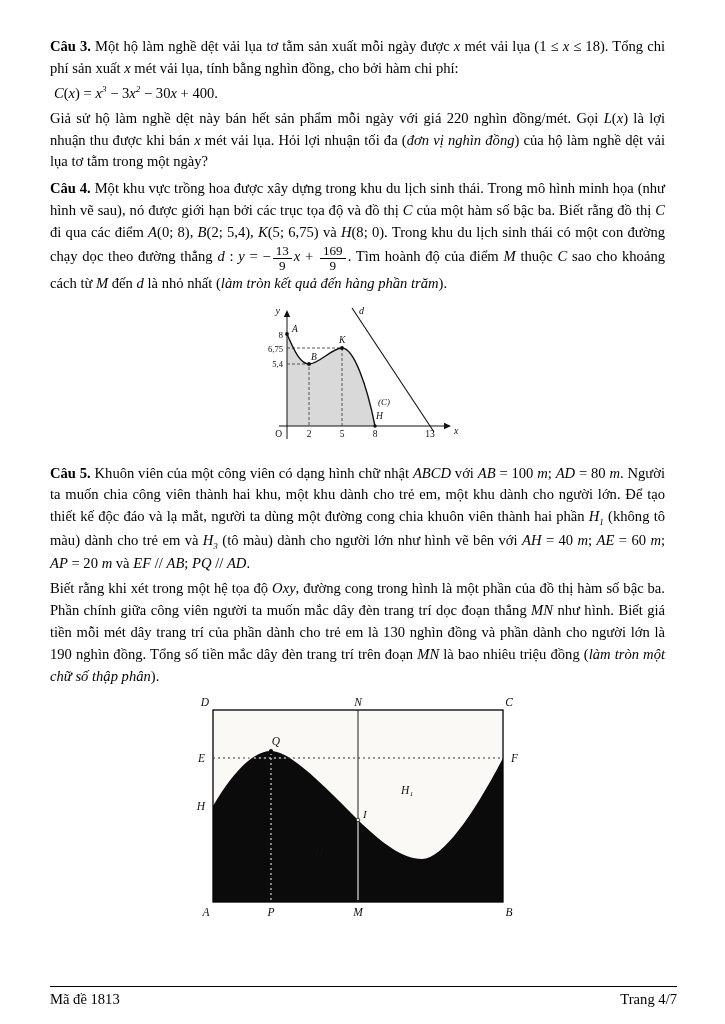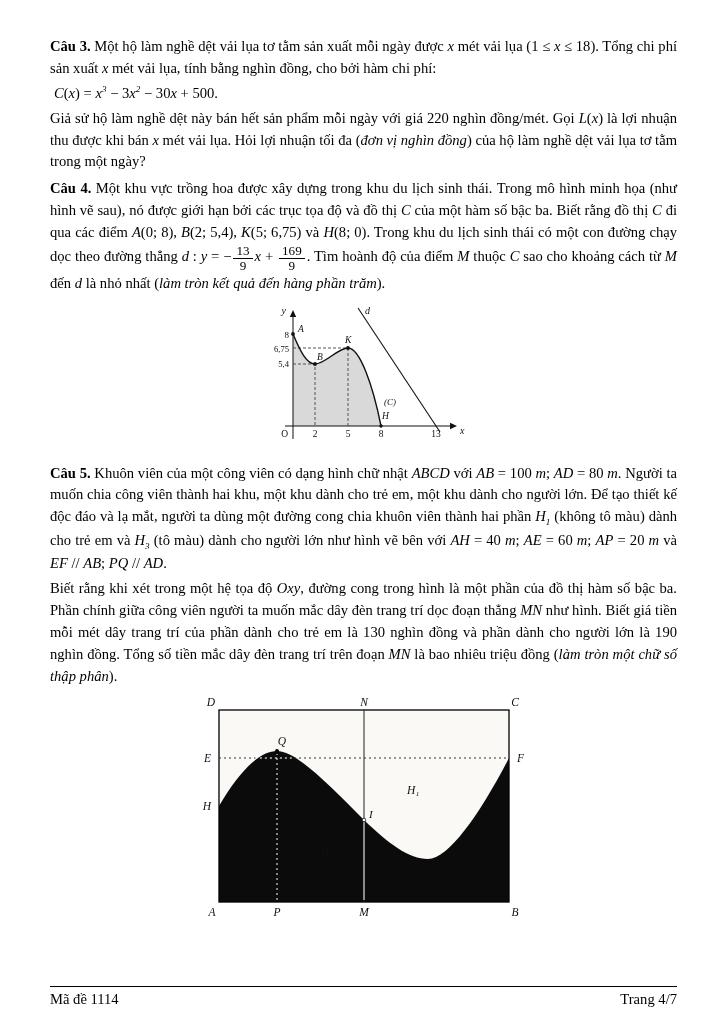--- a/index.html
+++ b/index.html
@@ -1,17 +1,17 @@
 <!DOCTYPE html>
 <html><head>
 <meta charset="utf-8">
 <style>
   html,body{margin:0;padding:0;background:#ffffff;}
   body{width:725px;height:1024px;overflow:hidden;font-family:"Liberation Serif",serif;color:#000;}
-  .page{position:relative;box-sizing:border-box;width:725px;height:1024px;padding:36px 48px 0 50px;}
+  .page{position:relative;box-sizing:border-box;width:725px;height:1024px;padding:36px 60px 0 50px;}
   .para{margin:0 0 3px 0;text-align:justify;font-size:14.6px;line-height:1.5;}
   .formula{text-align:left;padding-left:4px;}
   .r-b{font-weight:bold;}
   .r-i{font-style:italic;}
   sup{font-size:0.62em;vertical-align:super;}
   sub{font-size:0.62em;vertical-align:sub;}
   .frac{display:inline-block;text-align:center;vertical-align:-0.65em;line-height:1.05;font-size:0.9em;margin:0 2px;}
   .fnum{display:block;padding:0 3px;border-bottom:1px solid #000;}
   .fden{display:block;padding:0 3px;}
   section{margin-bottom:5px;}
@@ -21,21 +21,21 @@
   .footer{position:absolute;left:50px;right:48px;bottom:16px;border-top:1px solid #000;
           display:flex;justify-content:space-between;padding-top:4px;font-size:14.6px;}
 </style>
 </head>
 <body>
 
 <div class="page">
 
   <section>
     <p class="para"><span class="r-b">Câu 3.</span><span> Một hộ làm nghề dệt vải lụa tơ tằm sản xuất mỗi ngày được </span><span class="r-i">x</span><span> mét vải lụa (1 ≤ </span><span class="r-i">x</span><span> ≤ 18). Tổng chi phí sản xuất </span><span class="r-i">x</span><span> mét vải lụa, tính bằng nghìn đồng, cho bởi hàm chi phí:</span></p>
-    <p class="para formula"><span class="r-i">C</span><span>(</span><span class="r-i">x</span><span>) = </span><span class="r-i">x<sup>3</sup></span><span> − 3</span><span class="r-i">x<sup>2</sup></span><span> − 30</span><span class="r-i">x</span><span> + 500.</span></p>
+    <p class="para formula"><span class="r-i">C</span><span>(</span><span class="r-i">x</span><span>) = </span><span class="r-i">x<sup>3</sup></span><span> − 3</span><span class="r-i">x<sup>2</sup></span><span> − 30</span><span class="r-i">x</span><span> + 400.</span></p>
     <p class="para"><span>Giả sử hộ làm nghề dệt này bán hết sản phẩm mỗi ngày với giá 220 nghìn đồng/mét. Gọi </span><span class="r-i">L</span><span>(</span><span class="r-i">x</span><span>) là lợi nhuận thu được khi bán </span><span class="r-i">x</span><span> mét vải lụa. Hỏi lợi nhuận tối đa (</span><span class="r-i">đơn vị nghìn đồng</span><span>) của hộ làm nghề dệt vải lụa tơ tằm trong một ngày?</span></p>
   </section>
 
   <section>
     <p class="para"><span class="r-b">Câu 4.</span><span> Một khu vực trồng hoa được xây dựng trong khu du lịch sinh thái. Trong mô hình minh họa (như hình vẽ sau), nó được giới hạn bởi các trục tọa độ và đồ thị </span><span class="r-i">C</span><span> của một hàm số bậc ba. Biết rằng đồ thị </span><span class="r-i">C</span><span> đi qua các điểm </span><span class="r-i">A</span><span>(0; 8), </span><span class="r-i">B</span><span>(2; 5,4), </span><span class="r-i">K</span><span>(5; 6,75) và </span><span class="r-i">H</span><span>(8; 0). Trong khu du lịch sinh thái có một con đường chạy dọc theo đường thẳng </span><span class="r-i">d</span><span> : </span><span class="r-i">y</span><span> = −</span><span class="frac"><span class="fnum">13</span><span class="fden">9</span></span><span class="r-i">x</span><span> + </span><span class="frac"><span class="fnum">169</span><span class="fden">9</span></span><span>. Tìm hoành độ của điểm </span><span class="r-i">M</span><span> thuộc </span><span class="r-i">C</span><span> sao cho khoảng cách từ </span><span class="r-i">M</span><span> đến </span><span class="r-i">d</span><span> là nhỏ nhất (</span><span class="r-i">làm tròn kết quả đến hàng phần trăm</span><span>).</span></p>
 
     <figure>
       <svg width="232" height="152" viewBox="0 0 232 152">
 
         <path d="M45,33 C53,52 59,63 67,63 C77,63 90,47 100,47 C112,47 125,85 133,125 L45,125 Z" stroke="none" fill="#d9d9d9"></path>
@@ -113,17 +113,17 @@
         <text x="140" y="162" class="it" font-size="11.5" fill="#fff">H₃</text>
         <text x="31" y="222" class="it" font-size="11.5" text-anchor="middle">A</text>
         <text x="96" y="222" class="it" font-size="11.5" text-anchor="middle">P</text>
         <text x="183" y="222" class="it" font-size="11.5" text-anchor="middle">M</text>
         <text x="334" y="222" class="it" font-size="11.5" text-anchor="middle">B</text>
       </svg>
     </figure>
   </section>
 
   <div class="footer">
-    <span>Mã đề 1114</span>
+    <span>Mã đề 1813</span>
     <span>Trang 4/7</span>
   </div>
 
 </div>
 
 </body></html>

